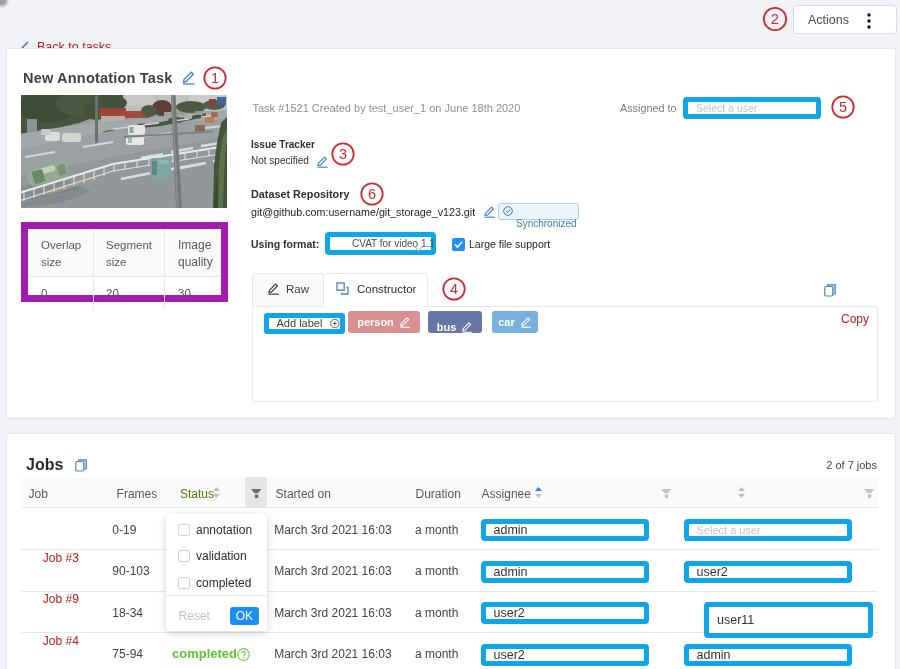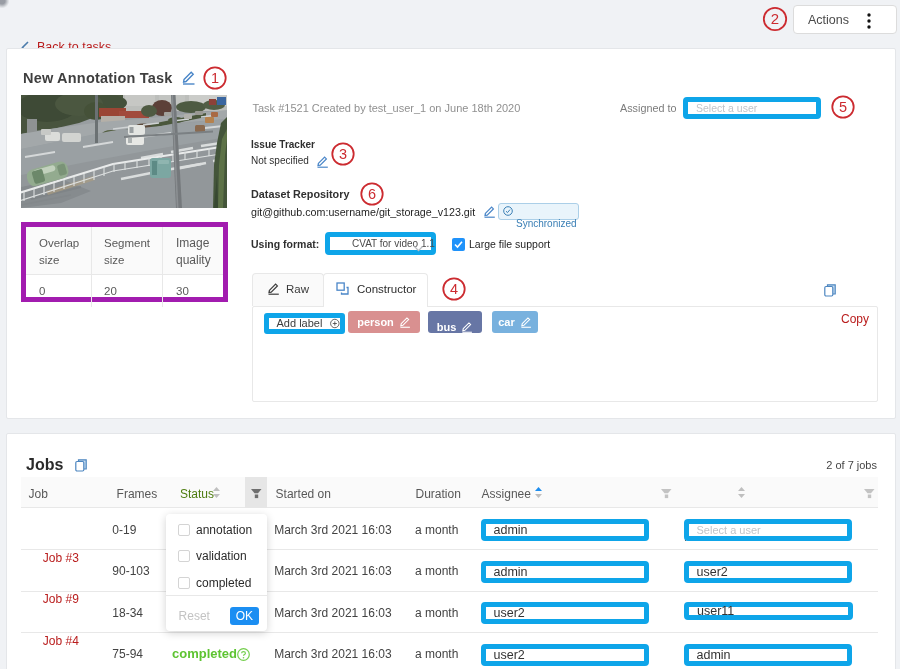--- a/index.html
+++ b/index.html
@@ -174,21 +174,21 @@
   <polygon points="206,22 200,28 196,48 193,70 192,113 206,113" fill="#44553a"></polygon>
   <polygon points="206,34 201,44 198,70 197,113 202,113 204,60 206,44" fill="#5d7247"></polygon>
   <polygon points="196,80 193,113 197,113" fill="#374831"></polygon>
 
   <polygon points="150,0 154.5,0 161,113 155,113" fill="#75797c"></polygon>
   <polygon points="150.7,0 152,0 157.5,113 155.8,113" fill="#8b8f92"></polygon>
   <rect x="74" y="0" width="3" height="48" fill="#6b7173"></rect>
   <polygon points="103,41 192,35.5 192,37.5 103,43" fill="#7b8083"></polygon>
 </svg>
 
-<div class="abs" style="left:21px; top:222px; width:207px; height:80px; border:5px solid #a21caf;">
+<div class="abs" style="left:21px; top:222px; width:207px; height:80px; border:7px solid #a21caf;">
   <div class="abs" style="left:0; top:0; width:100%; height:48px; background:#fafafa; border-bottom:1px solid #e8e8e8;"></div>
   <div class="abs" style="left:64.7px; top:0; width:1px; height:80px; background:#e8e8e8;"></div>
   <div class="abs" style="left:136.2px; top:0; width:1px; height:80px; background:#e8e8e8;"></div>
   <div class="abs" style="left:13px; top:8px; font-size:11.5px; color:#595959; line-height:17px;">Overlap<br>size</div>
   <div class="abs" style="left:78px; top:8px; font-size:11.5px; color:#595959; line-height:17px;">Segment<br>size</div>
   <div class="abs" style="left:150px; top:8px; font-size:12px; color:#595959; line-height:17px;">Image<br>quality</div>
   <div class="abs" style="left:13px; top:58px; font-size:11.5px; color:#595959;">0</div>
   <div class="abs" style="left:78px; top:58px; font-size:11.5px; color:#595959;">20</div>
   <div class="abs" style="left:150px; top:58px; font-size:11.5px; color:#595959;">30</div>
 </div>
@@ -354,21 +354,21 @@
 <div class="abs" style="left:274.2px; top:564px; font-size:12px; color:#434343;">March 3rd 2021 16:03</div>
 <div class="abs" style="left:415px; top:564px; font-size:12px; color:#434343;">a month</div>
 <div class="inp" style="left:480.5px; top:560.7px; width:168.5px; height:22px;">admin</div>
 <div class="inp" style="left:683.5px; top:560.7px; width:168.5px; height:22px;">user2</div>
 
 <div class="abs blue" style="left:42.8px; top:606px; font-size:12px;">Job #4</div>
 <div class="abs" style="left:112.3px; top:606px; font-size:12px; color:#434343;">18-34</div>
 <div class="abs" style="left:274.2px; top:606px; font-size:12px; color:#434343;">March 3rd 2021 16:03</div>
 <div class="abs" style="left:415px; top:606px; font-size:12px; color:#434343;">a month</div>
 <div class="inp" style="left:480.5px; top:602.1px; width:168.5px; height:22px;">user2</div>
-<div class="inp" style="left:684px; top:602.1px; width:168.5px; height:18px;">user11</div>
+<div class="inp" style="left:704px; top:602.1px; width:168.5px; height:36px;">user11</div>
 
 <div class="abs blue" style="left:42.8px; top:647px; font-size:12px;">Job #8</div>
 <div class="abs" style="left:112.3px; top:647px; font-size:12px; color:#434343;">75-94</div>
 <div class="abs" style="left:172px; top:646px; font-size:13px; color:#5ec432; font-weight:700;">completed</div>
 <svg class="abs" style="left:237px; top:648px;" width="13" height="13" viewBox="0 0 13 13">
   <circle cx="6.5" cy="6.5" r="5.8" fill="none" stroke="#74ce4d" stroke-width="1.2"></circle>
   <path d="M4.6 5.2 C4.6 3 8.4 3 8.4 5.2 C8.4 6.6 6.5 6.4 6.5 7.8" fill="none" stroke="#74ce4d" stroke-width="1.2"></path>
   <circle cx="6.5" cy="9.7" r="0.8" fill="#74ce4d"></circle>
 </svg>
 <div class="abs" style="left:274.2px; top:647px; font-size:12px; color:#434343;">March 3rd 2021 16:03</div>

